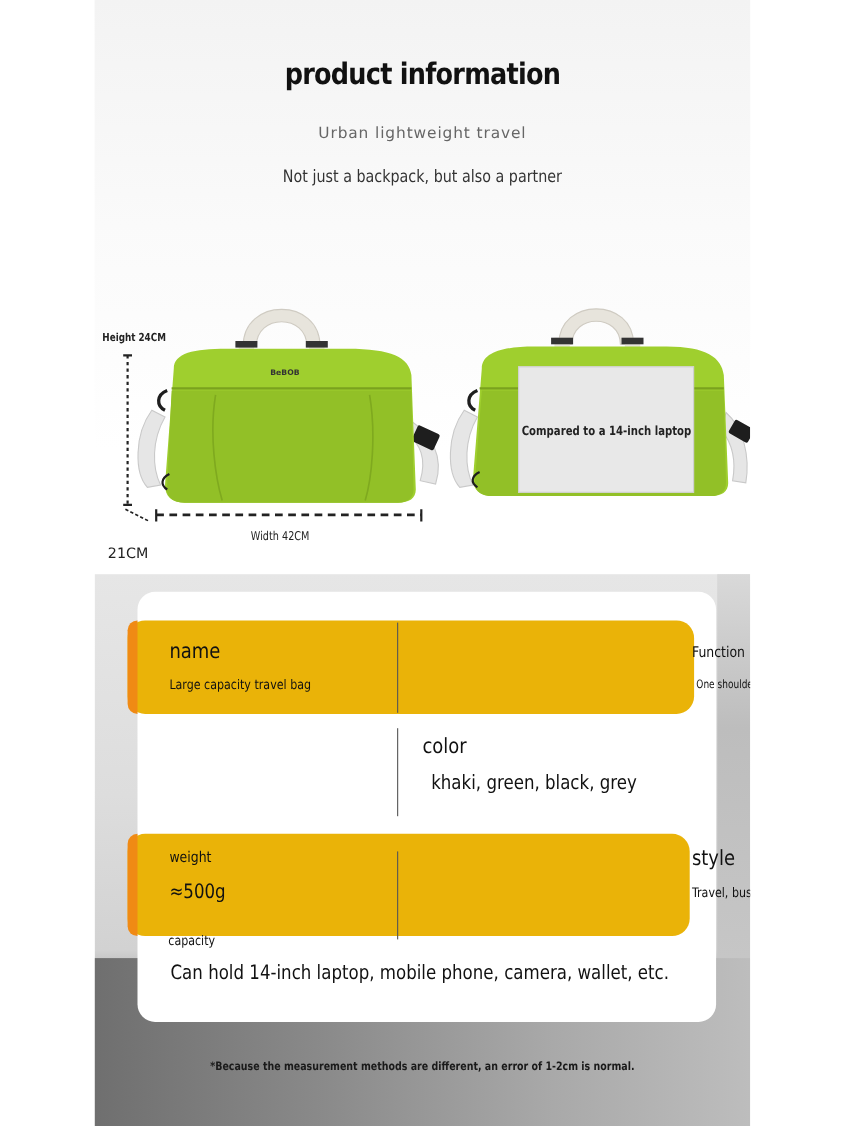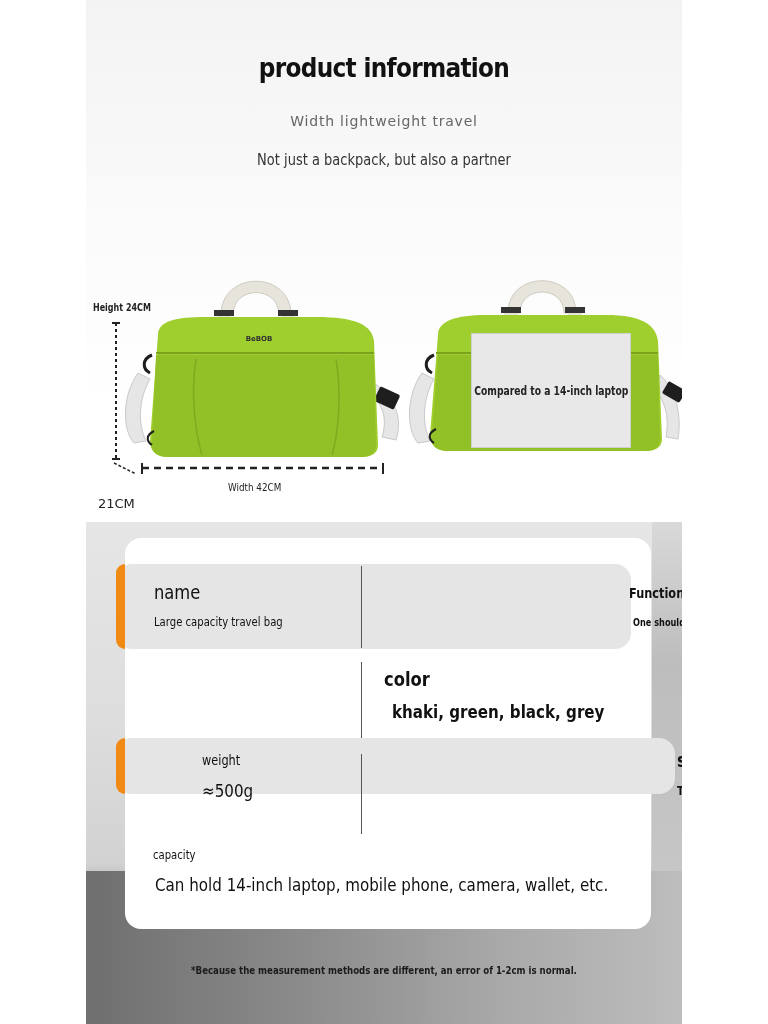--- a/index.html
+++ b/index.html
@@ -43,47 +43,47 @@
     position: absolute; left: 566px; top: 522px; width: 30px; height: 349px;
     background: linear-gradient(180deg, #d9d9d9, #bdbdbd 40%, #c6c6c6);
   }
   .card {
     position: absolute; left: 39px; top: 538px; width: 526px; height: 391px;
     background: #ffffff; border-radius: 16px;
   }
   .row {
     position: absolute; left: -9px; width: 515px; border-radius: 16px; display: flex;
   }
-  .row.shaded { background: #e5e5e5; }
+  .row.shaded { background: #eab308; }
   .row.shaded::before {
     content: ""; position: absolute; left: 0; top: 0; bottom: 0; width: 9px;
     background: #f08a14; border-radius: 16px 0 0 16px;
   }
   .cell { position: relative; width: 245px; padding-left: 38px; box-sizing: border-box; }
-  .cell.right { width: 270px; padding-left: 24px; font-weight: bold; }
+  .cell.right { width: 270px; padding-left: 24px; }
   .divider { position: absolute; width: 1px; background: #555; }
   .lbl-big { font-family: "DejaVu Sans", sans-serif; font-size: 19px; color: #111; display: inline-block; transform: scaleX(0.86); transform-origin: left; }
   .lbl-small { font-family: "DejaVu Sans", sans-serif; font-size: 13.5px; color: #111; display: inline-block; transform: scaleX(0.84); transform-origin: left; }
   .val-small { font-family: "DejaVu Sans", sans-serif; font-size: 12px; color: #111; display: inline-block; transform: scaleX(0.84); transform-origin: left; white-space: nowrap; }
   .val-tiny { font-family: "DejaVu Sans", sans-serif; font-size: 10.5px; color: #111; display: inline-block; transform: scaleX(0.78); transform-origin: left; white-space: nowrap; }
   .val-big { font-family: "DejaVu Sans", sans-serif; font-size: 18px; color: #111; display: inline-block; transform: scaleX(0.84); transform-origin: left; white-space: nowrap; }
   .abs { position: absolute; }
   .footnote {
     position: absolute; left: 0; width: 596px; top: 964px; text-align: center;
     font-family: "DejaVu Sans", sans-serif; font-size: 10.5px; font-weight: bold; color: #1a1a1a;
     transform: scaleX(0.82);
   }
 </style>
 </head>
 <body>
 
 <div class="column">
 
   <div class="title">product information</div>
-  <div class="subtitle">Width lightweight travel</div>
+  <div class="subtitle">Urban lightweight travel</div>
   <div class="tagline">Not just a backpack, but also a partner</div>
 
   <svg style="position:absolute;left:0;top:255px;" width="596" height="250" viewBox="0 0 596 250">
 
     <line x1="30" y1="68" x2="30" y2="204" stroke="#222" stroke-width="2" stroke-dasharray="3,3"></line>
     <line x1="26" y1="68" x2="34" y2="68" stroke="#222" stroke-width="2"></line>
     <line x1="26" y1="204" x2="34" y2="204" stroke="#222" stroke-width="2"></line>
 
     <line x1="28" y1="208" x2="50" y2="219" stroke="#222" stroke-width="1.5" stroke-dasharray="3,2"></line>
 
@@ -152,21 +152,21 @@
     </div>
 
     <div class="row" style="top:120px;height:86px;">
       <div class="divider" style="left:245px;top:4px;height:80px;"></div>
       <div class="cell right">
         <div class="abs lbl-big" style="top:10px;left:268px;">color</div>
         <div class="abs val-big" style="top:43px;left:276px;">khaki, green, black, grey</div>
       </div>
     </div>
 
-    <div class="row shaded" style="top:200px;height:56px;width:511px;padding-left:48px;">
+    <div class="row shaded" style="top:220px;height:93px;width:511px;">
       <div class="cell">
         <div class="abs lbl-small" style="top:14px;left:38px;">weight</div>
         <div class="abs val-big" style="top:42px;left:38px;">≈500g</div>
       </div>
       <div class="divider" style="left:245px;top:16px;height:80px;"></div>
       <div class="cell right">
         <div class="abs lbl-big" style="top:11px;left:270px;">style</div>
         <div class="abs val-small" style="top:46px;left:270px;">Travel, business trip</div>
       </div>
     </div>

